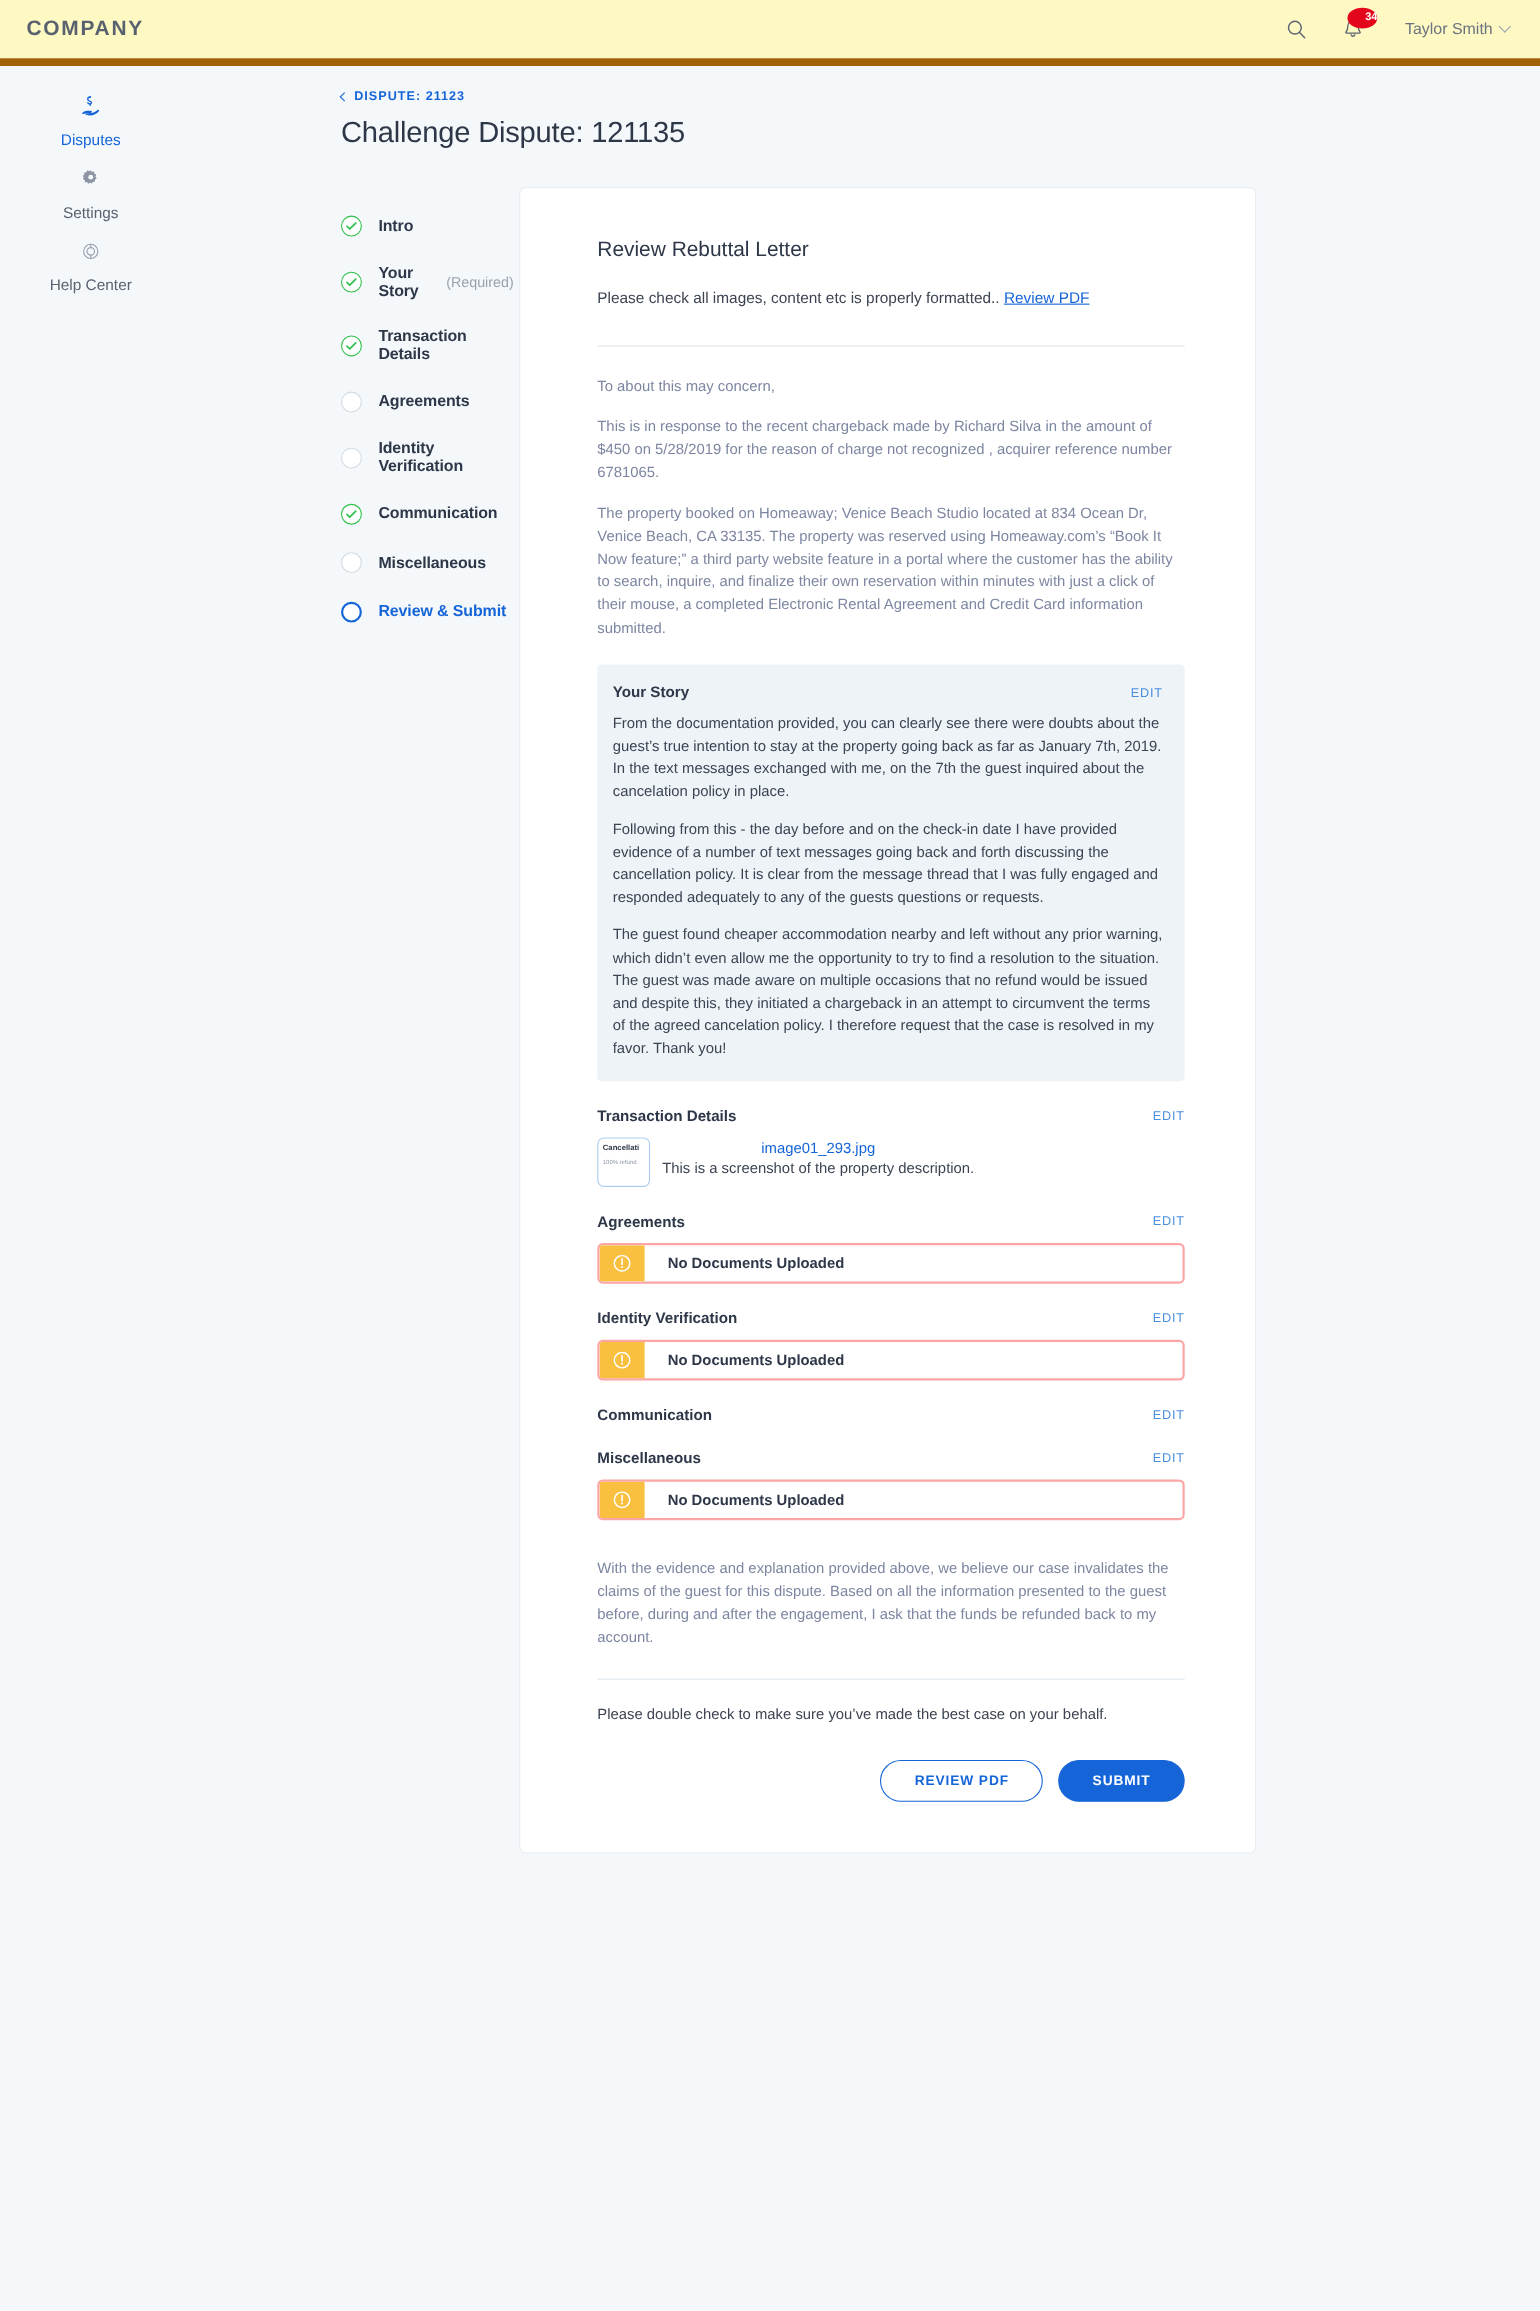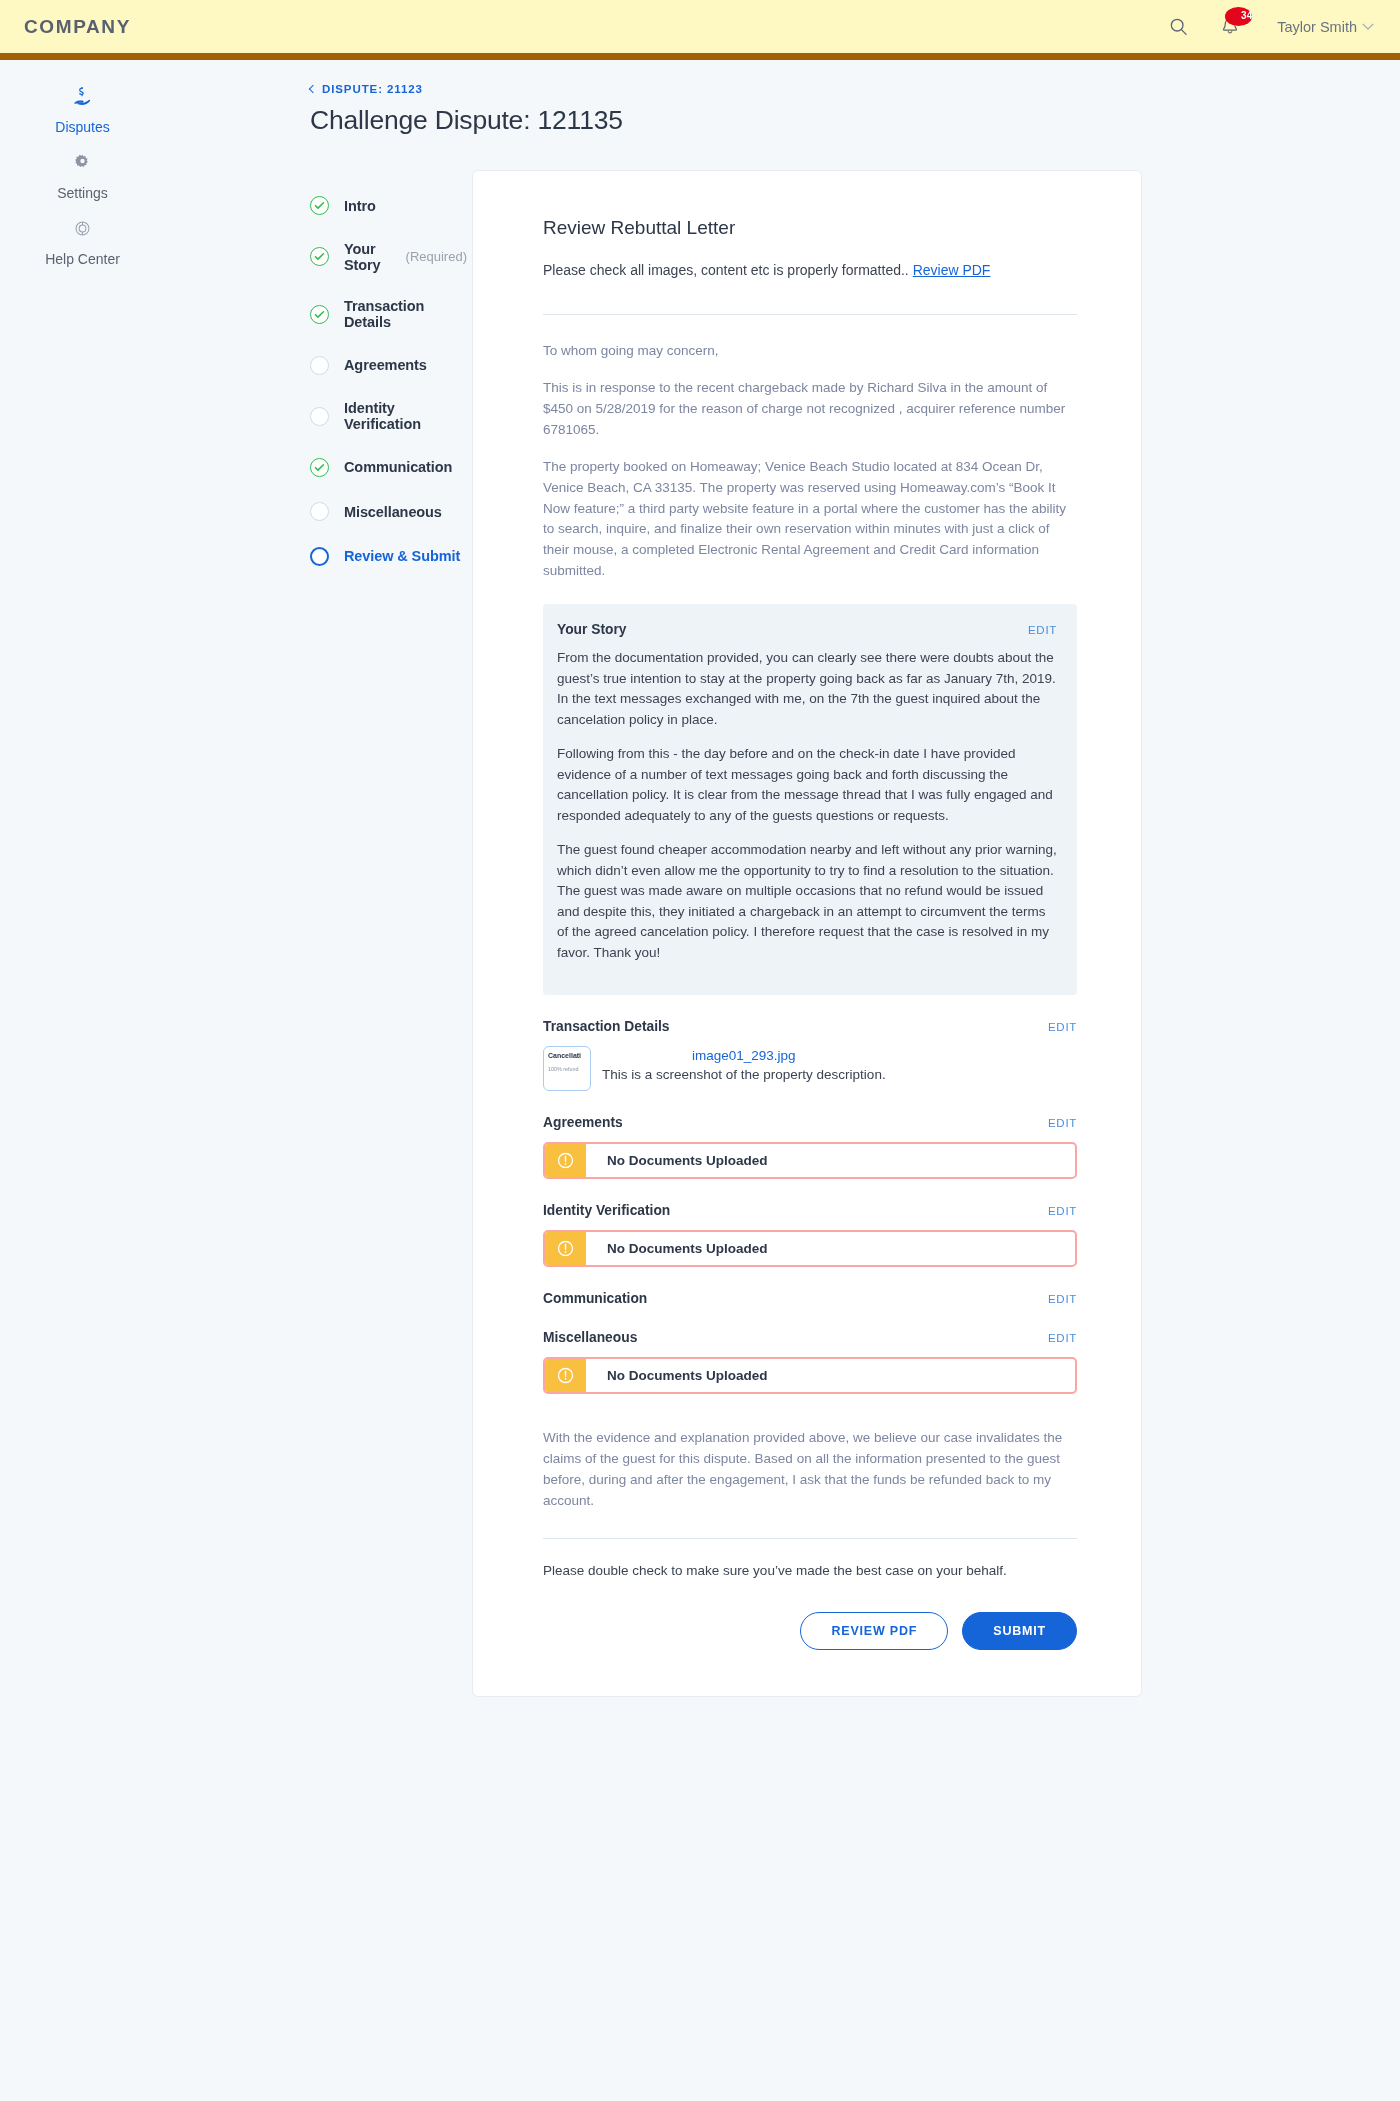--- a/index.html
+++ b/index.html
@@ -213,21 +213,21 @@
     letter-spacing: 0.7px;
     color: #4a8fdd;
     cursor: pointer;
   }
   .story-p {
     font-size: 13.5px;
     line-height: 1.52;
     color: #3c4452;
     margin-bottom: 14px;
   }
-  .story-p:last-child { margin-bottom: 12px; }
+  .story-p:last-child { margin-bottom: 0; }
 
   
   .section { margin-top: 24px; }
   .section .sec-head { margin-bottom: 12px; align-items: center; }
 
   .file-row { display: flex; align-items: flex-start; gap: 11px; }
   .thumb {
     width: 48px; height: 45px;
     border: 1px solid #a9cdf0;
     border-radius: 6px;
@@ -454,21 +454,21 @@
 
         <div class="card-title">Review Rebuttal Letter</div>
 
         <div class="card-sub">
           <span>Please check all images, content etc is properly formatted..</span>
           <span class="link">Review PDF</span>
         </div>
 
         <hr class="hr">
 
-        <p class="letter-p">To whom going may concern,</p>
+        <p class="letter-p">To about this may concern,</p>
         <p class="letter-p">This is in response to the recent chargeback made by Richard Silva in the amount of $450 on 5/28/2019 for the reason of charge not recognized , acquirer reference number 6781065.</p>
         <p class="letter-p">The property booked on Homeaway; Venice Beach Studio located at 834 Ocean Dr, Venice Beach, CA 33135. The property was reserved using Homeaway.com’s “Book It Now feature;” a third party website feature in a portal where the customer has the ability to search, inquire, and finalize their own reservation within minutes with just a click of their mouse, a completed Electronic Rental Agreement and Credit Card information submitted.</p>
 
         <div class="story-box">
           <div class="sec-head">
             <span class="sec-title">Your Story</span>
             <span class="edit-link">EDIT</span>
           </div>
           <p class="story-p">From the documentation provided, you can clearly see there were doubts about the guest’s true intention to stay at the property going back as far as January 7th, 2019. In the text messages exchanged with me, on the 7th the guest inquired about the cancelation policy in place.</p>
           <p class="story-p">Following from this - the day before and on the check-in date I have provided evidence of a number of text messages going back and forth discussing the cancellation policy. It is clear from the message thread that I  was fully engaged and responded adequately to any of the guests questions or requests.</p>

